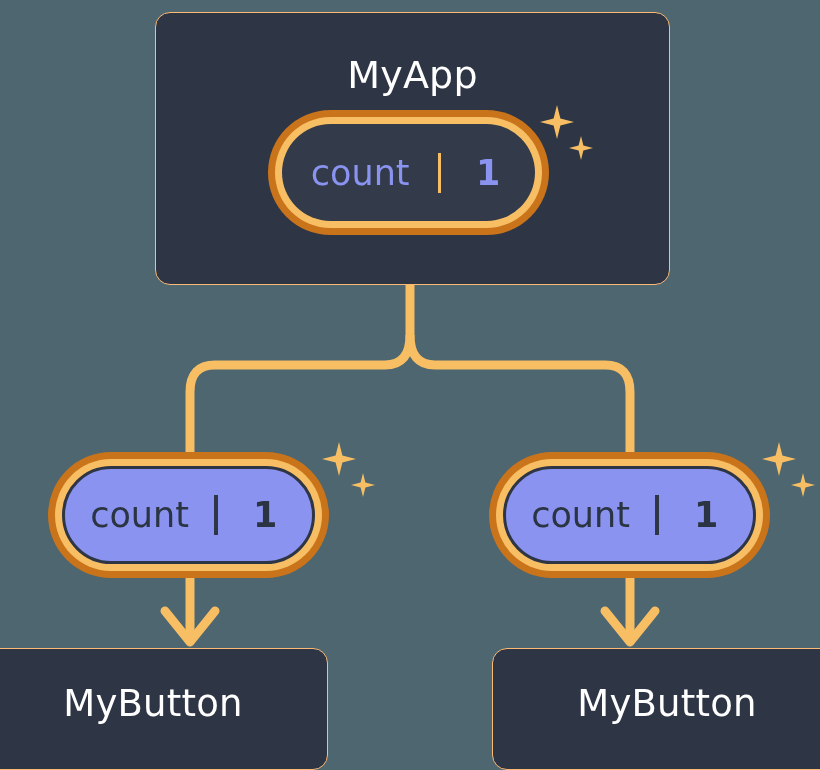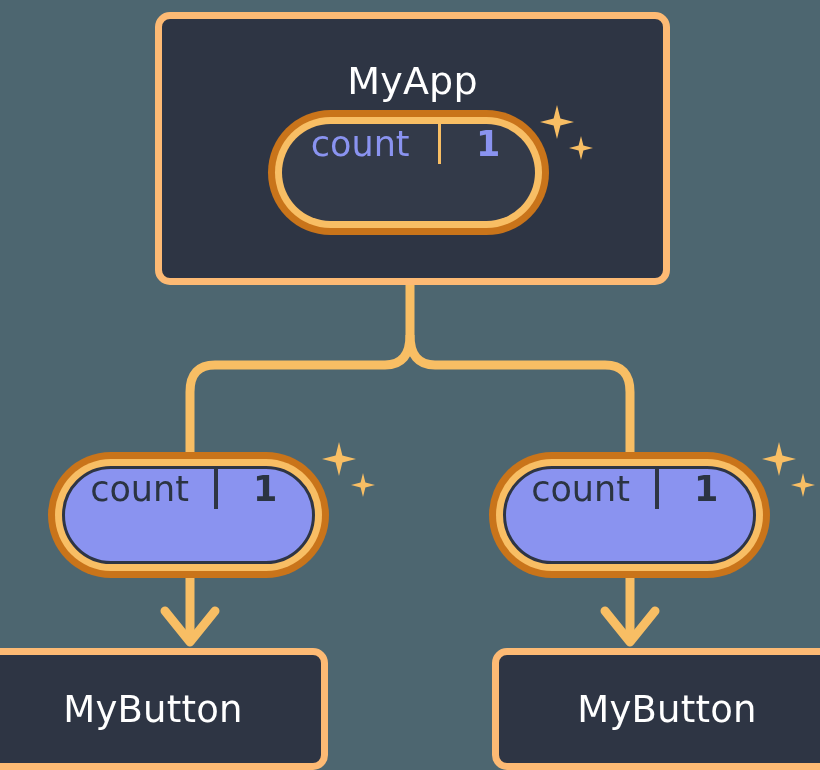--- a/index.html
+++ b/index.html
@@ -19,21 +19,21 @@
     position: absolute;
     left: 0; top: 0;
     width: 820px; height: 770px;
     overflow: visible;
     pointer-events: none;
   }
   
   .card {
     position: absolute;
     background: #2e3544;
-    border: 7px solid #fdba74;
+    border: 1px solid #fdba74;
     border-radius: 15px;
     box-sizing: border-box;
     text-decoration: underline;
   }
   .card-title {
     position: absolute;
     left: 0;
     width: 100%;
     text-align: center;
     color: #ffffff;
@@ -63,21 +63,21 @@
     border-radius: 999px;
     background: #f8be64;                 
     padding: 7px;
     display: flex;
     box-sizing: border-box;
   }
   .pill-body {
     flex: 1;
     border-radius: 999px;
     display: flex;
-    align-items: flex-start;
+    align-items: center;
     overflow: hidden;
     box-sizing: border-box;
   }
   .pill-key, .pill-val {
     display: flex;
     align-items: center;
     justify-content: center;
     box-sizing: border-box;
     white-space: nowrap;
   }

